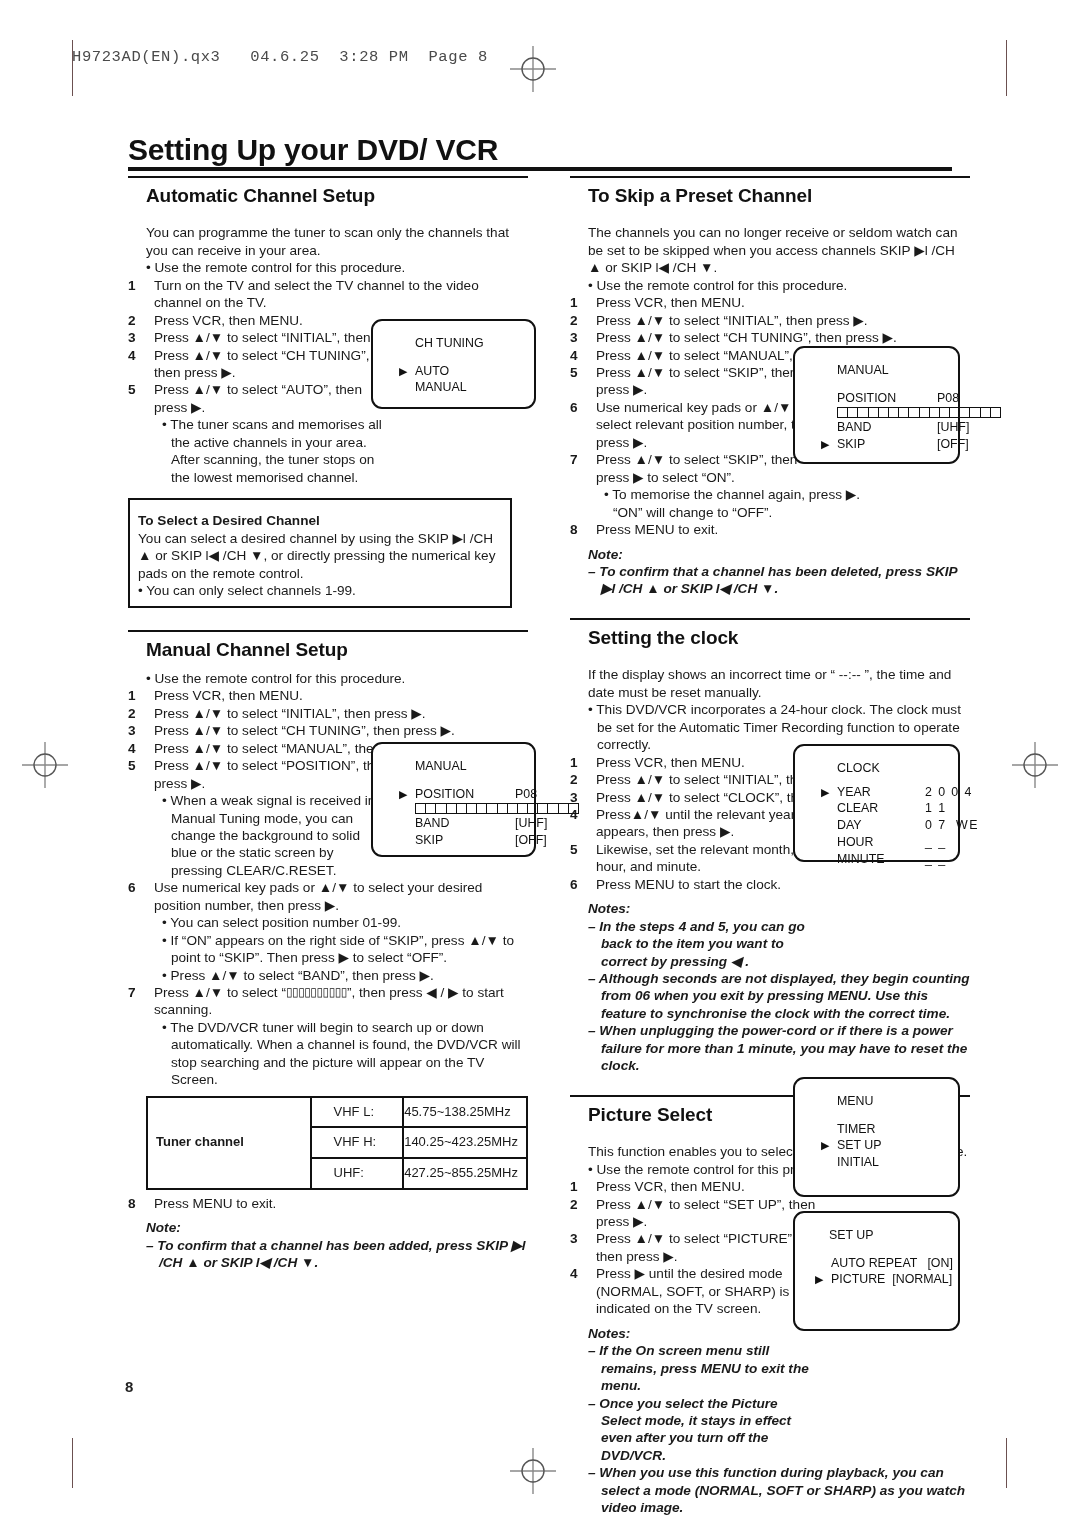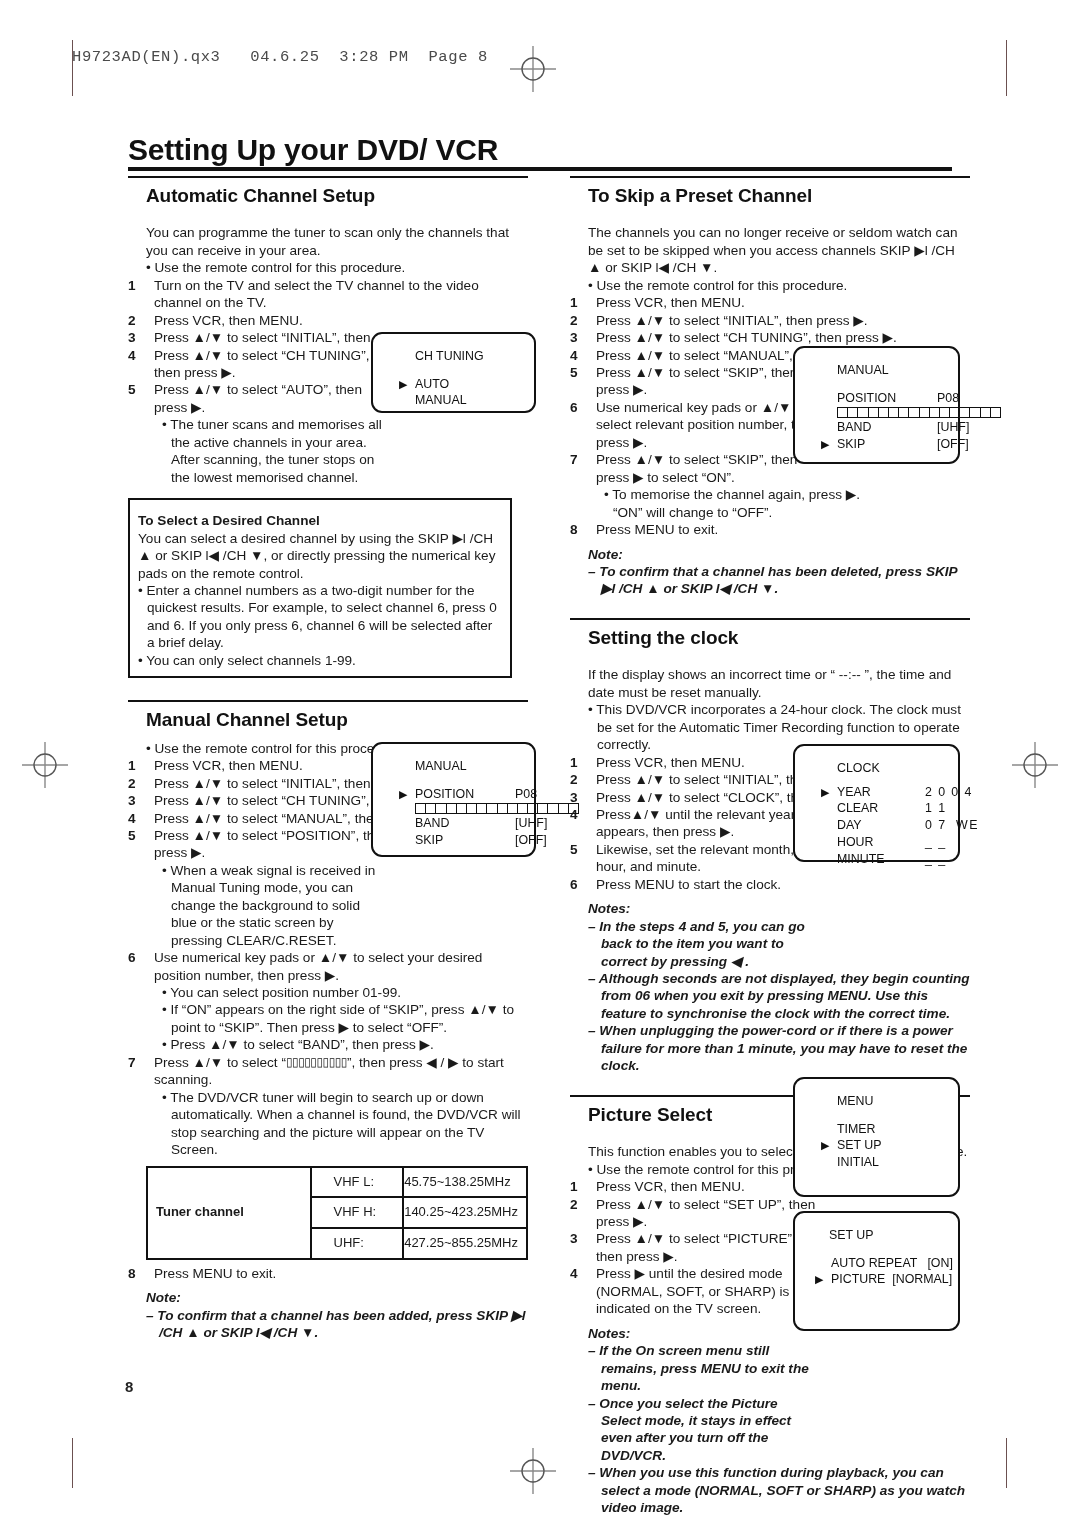--- a/index.html
+++ b/index.html
@@ -285,21 +285,20 @@
     <li><span class="num">3</span><span>Press ▲/▼ to select “INITIAL”, then press ▶.</span></li>
     <li style="width:240px;"><span class="num">4</span><span>Press ▲/▼ to select “CH TUNING”, then press ▶.</span></li>
     <li style="width:240px;"><span class="num">5</span><span>Press ▲/▼ to select “AUTO”, then press ▶.</span>
       <div class="sub" style="width:215px;">• The tuner scans and memorises all the active channels in your area.  After scanning, the tuner stops on the lowest memorised channel.</div>
     </li>
   </ol>
 
   <div class="tipbox" style="margin-top:12px;">
     <div class="t-head">To Select a Desired Channel</div>
     <div>You can select a desired channel by using the SKIP ▶l /CH ▲ or SKIP l◀ /CH ▼, or directly pressing the numerical key pads on the remote control.</div>
-    <div style="padding-left:9px;text-indent:-9px;">• Enter a channel numbers as a two-digit number for the quickest results. For example, to select channel 6, press 0 and 6. If you only press 6, channel 6 will be selected after a brief delay.</div>
     <div style="padding-left:9px;text-indent:-9px;">• You can only select channels 1-99.</div>
   </div>
 
   <div class="sec-rule full" style="margin-top:22px;"></div>
   <div class="sec-head">Manual Channel Setup</div>
   <div class="bullet">• Use the remote control for this procedure.</div>
 
   <ol class="steps">
     <li><span class="num">1</span><span>Press VCR, then MENU.</span></li>
     <li><span class="num">2</span><span>Press ▲/▼ to select “INITIAL”, then press ▶.</span></li>
@@ -397,21 +396,21 @@
     <li style="width:228px;"><span class="num">3</span><span>Press ▲/▼ to select “PICTURE”, then press ▶.</span></li>
     <li style="width:228px;"><span class="num">4</span><span>Press ▶ until the desired mode (NORMAL, SOFT, or SHARP) is indicated on the TV screen.</span></li>
   </ol>
 
   <div class="note-head">Notes:</div>
   <div class="note-item" style="width:215px;">– If the On screen menu still remains, press MENU to exit the menu.</div>
   <div class="note-item" style="width:215px;">– Once you select the Picture Select mode, it stays in effect even after you turn off the DVD/VCR.</div>
   <div class="note-item" style="width:370px;">– When you use this function during playback, you can select a mode (NORMAL, SOFT or SHARP) as you watch video image.</div>
 </div>
 
-<div class="osd" style="left:371px;top:332px;width:165px;height:81px;">
+<div class="osd" style="left:371px;top:319px;width:165px;height:90px;">
   <div class="osd-title">CH TUNING</div>
   <div class="osd-row"><span class="cursor">▶</span><span>AUTO</span></div>
   <div class="osd-row"><span class="cursor"></span><span>MANUAL</span></div>
 </div>
 
 <div class="osd" style="left:371px;top:742px;width:165px;height:115px;">
   <div class="osd-title">MANUAL</div>
   <div class="osd-row"><span class="cursor">▶</span><span>POSITION</span><span class="val">P08</span></div>
   <div class="meter">
       <i></i>

